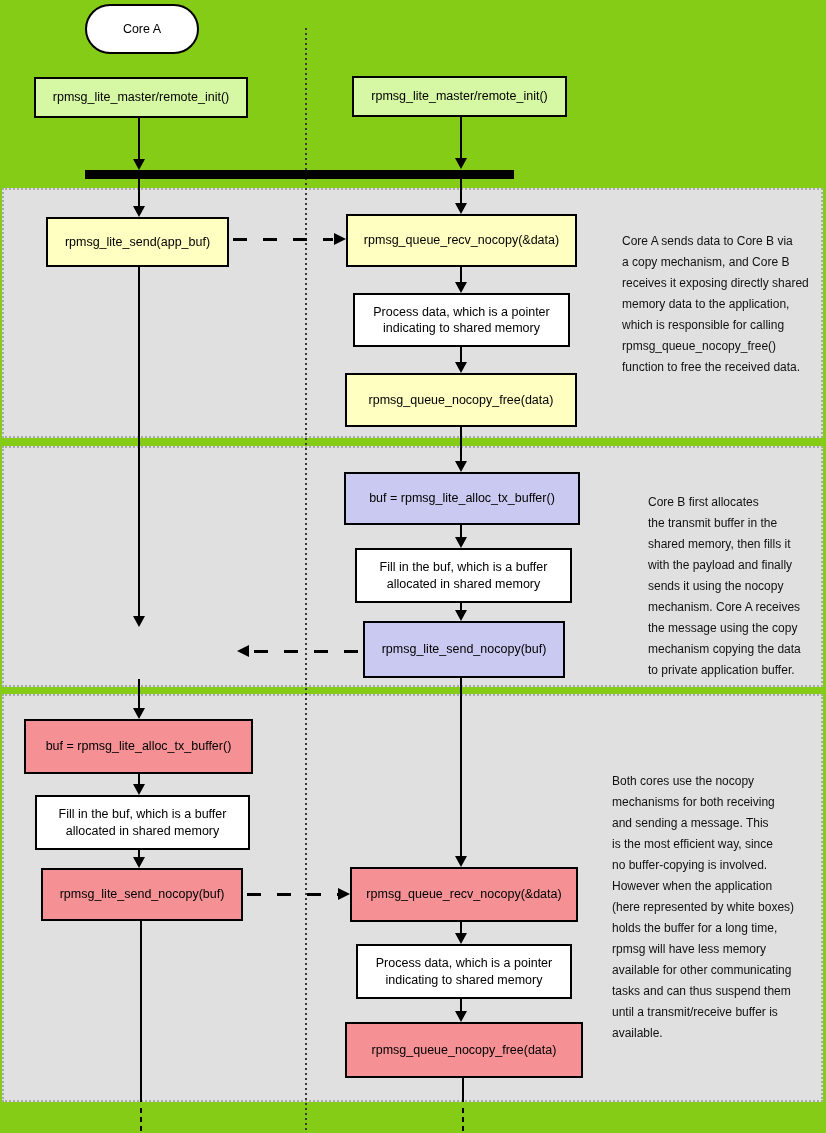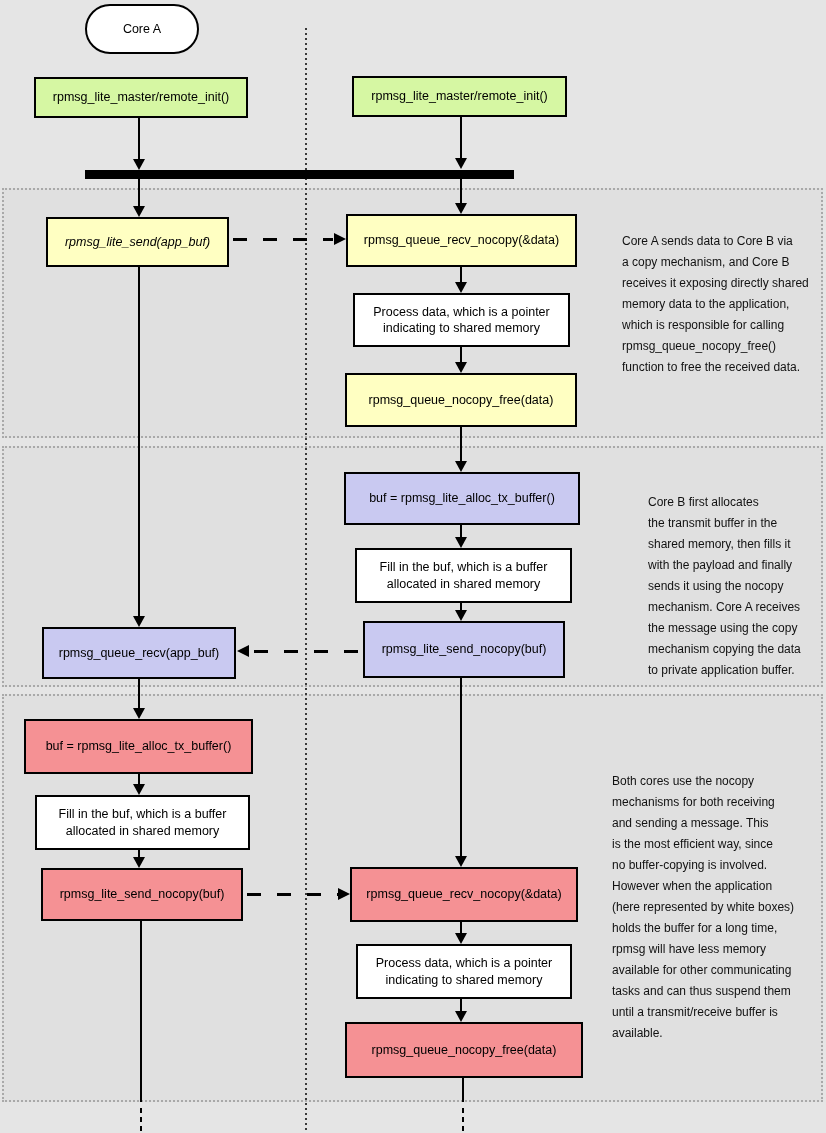--- a/index.html
+++ b/index.html
@@ -1,17 +1,17 @@
 <!DOCTYPE html>
 <html><head>
 <meta charset="utf-8">
 <style>
   html,body{margin:0;padding:0;background:#ffffff;}
   #canvas{
-    position:relative;width:826px;height:1133px;background:#e5e5e5;overflow:hidden;
+    position:relative;width:826px;height:1133px;background:#84cc16;overflow:hidden;
     font-family:"Liberation Sans","DejaVu Sans",sans-serif;color:#000;
   }
   .panel{
     position:absolute;left:2px;width:821px;background:#e0e0e0;
     border:2px dotted #a9a9a9;box-sizing:border-box;z-index:1;
   }
   .oval{
     position:absolute;background:#fff;border:2px solid #000;border-radius:26px;
     display:flex;align-items:center;justify-content:center;
     font-size:12.5px;z-index:4;box-sizing:border-box;
@@ -78,21 +78,21 @@
   <div class="vline" style="left:460px;top:117px;height:41px;"></div>
   <div class="ah-down" style="left:455px;top:158px;"></div>
 
   <div class="syncbar" style="left:85px;top:170px;width:429px;height:9px;"></div>
 
   <div class="vline" style="left:138px;top:179px;height:27px;"></div>
   <div class="ah-down" style="left:133px;top:206px;"></div>
   <div class="vline" style="left:460px;top:179px;height:24px;"></div>
   <div class="ah-down" style="left:455px;top:203px;"></div>
 
-  <div class="node" style="left: 46px; top: 217px; width: 183px; height: 50px; background: rgb(255, 255, 194); font-style: italic;">rpmsg_lite_send(app_buf)</div>
+  <div class="node" style="left: 46px; top: 217px; width: 183px; height: 50px; background: rgb(255, 255, 194);">rpmsg_lite_send(app_buf)</div>
   <div class="node" style="left: 346px; top: 214px; width: 231px; height: 53px; background: rgb(255, 255, 194);">rpmsg_queue_recv_nocopy(&amp;data)</div>
 
   <div class="hdash" style="left:233px;top:238px;width:100px;"></div>
   <div class="ah-right" style="left:334px;top:233px;"></div>
 
   <div class="vline" style="left:460px;top:267px;height:15px;"></div>
   <div class="ah-down" style="left:455px;top:282px;"></div>
   <div class="node" style="left: 353px; top: 293px; width: 217px; height: 54px; background: rgb(255, 255, 255);">Process data, which is a pointer
 indicating to shared memory</div>
 
@@ -117,21 +117,20 @@
 
   <div class="vline" style="left:460px;top:525px;height:12px;"></div>
   <div class="ah-down" style="left:455px;top:537px;"></div>
   <div class="node" style="left: 355px; top: 548px; width: 217px; height: 55px; background: rgb(255, 255, 255);">Fill in the buf, which is a buffer
 allocated in shared memory</div>
 
   <div class="vline" style="left:460px;top:603px;height:7px;"></div>
   <div class="ah-down" style="left:455px;top:610px;"></div>
   <div class="node" style="left: 363px; top: 621px; width: 202px; height: 57px; background: rgb(201, 201, 241);">rpmsg_lite_send_nocopy(buf)</div>
 
-  <div class="node" style="left: 42px; top: 627px; width: 194px; height: 52px; background: rgb(201, 201, 241);">rpmsg_queue_recv(app_buf)</div>
 
   <div class="ah-left" style="left:237px;top:645px;"></div>
   <div class="hdash" style="left:254px;top:650px;width:109px;"></div>
 
   <div class="annotation" style="left:622px;top:492px;width:200px;margin-left:26px;">Core B first allocates
 the transmit buffer in the
 shared memory, then fills it
 with the payload and finally
 sends it using the nocopy
 mechanism. Core A receives

